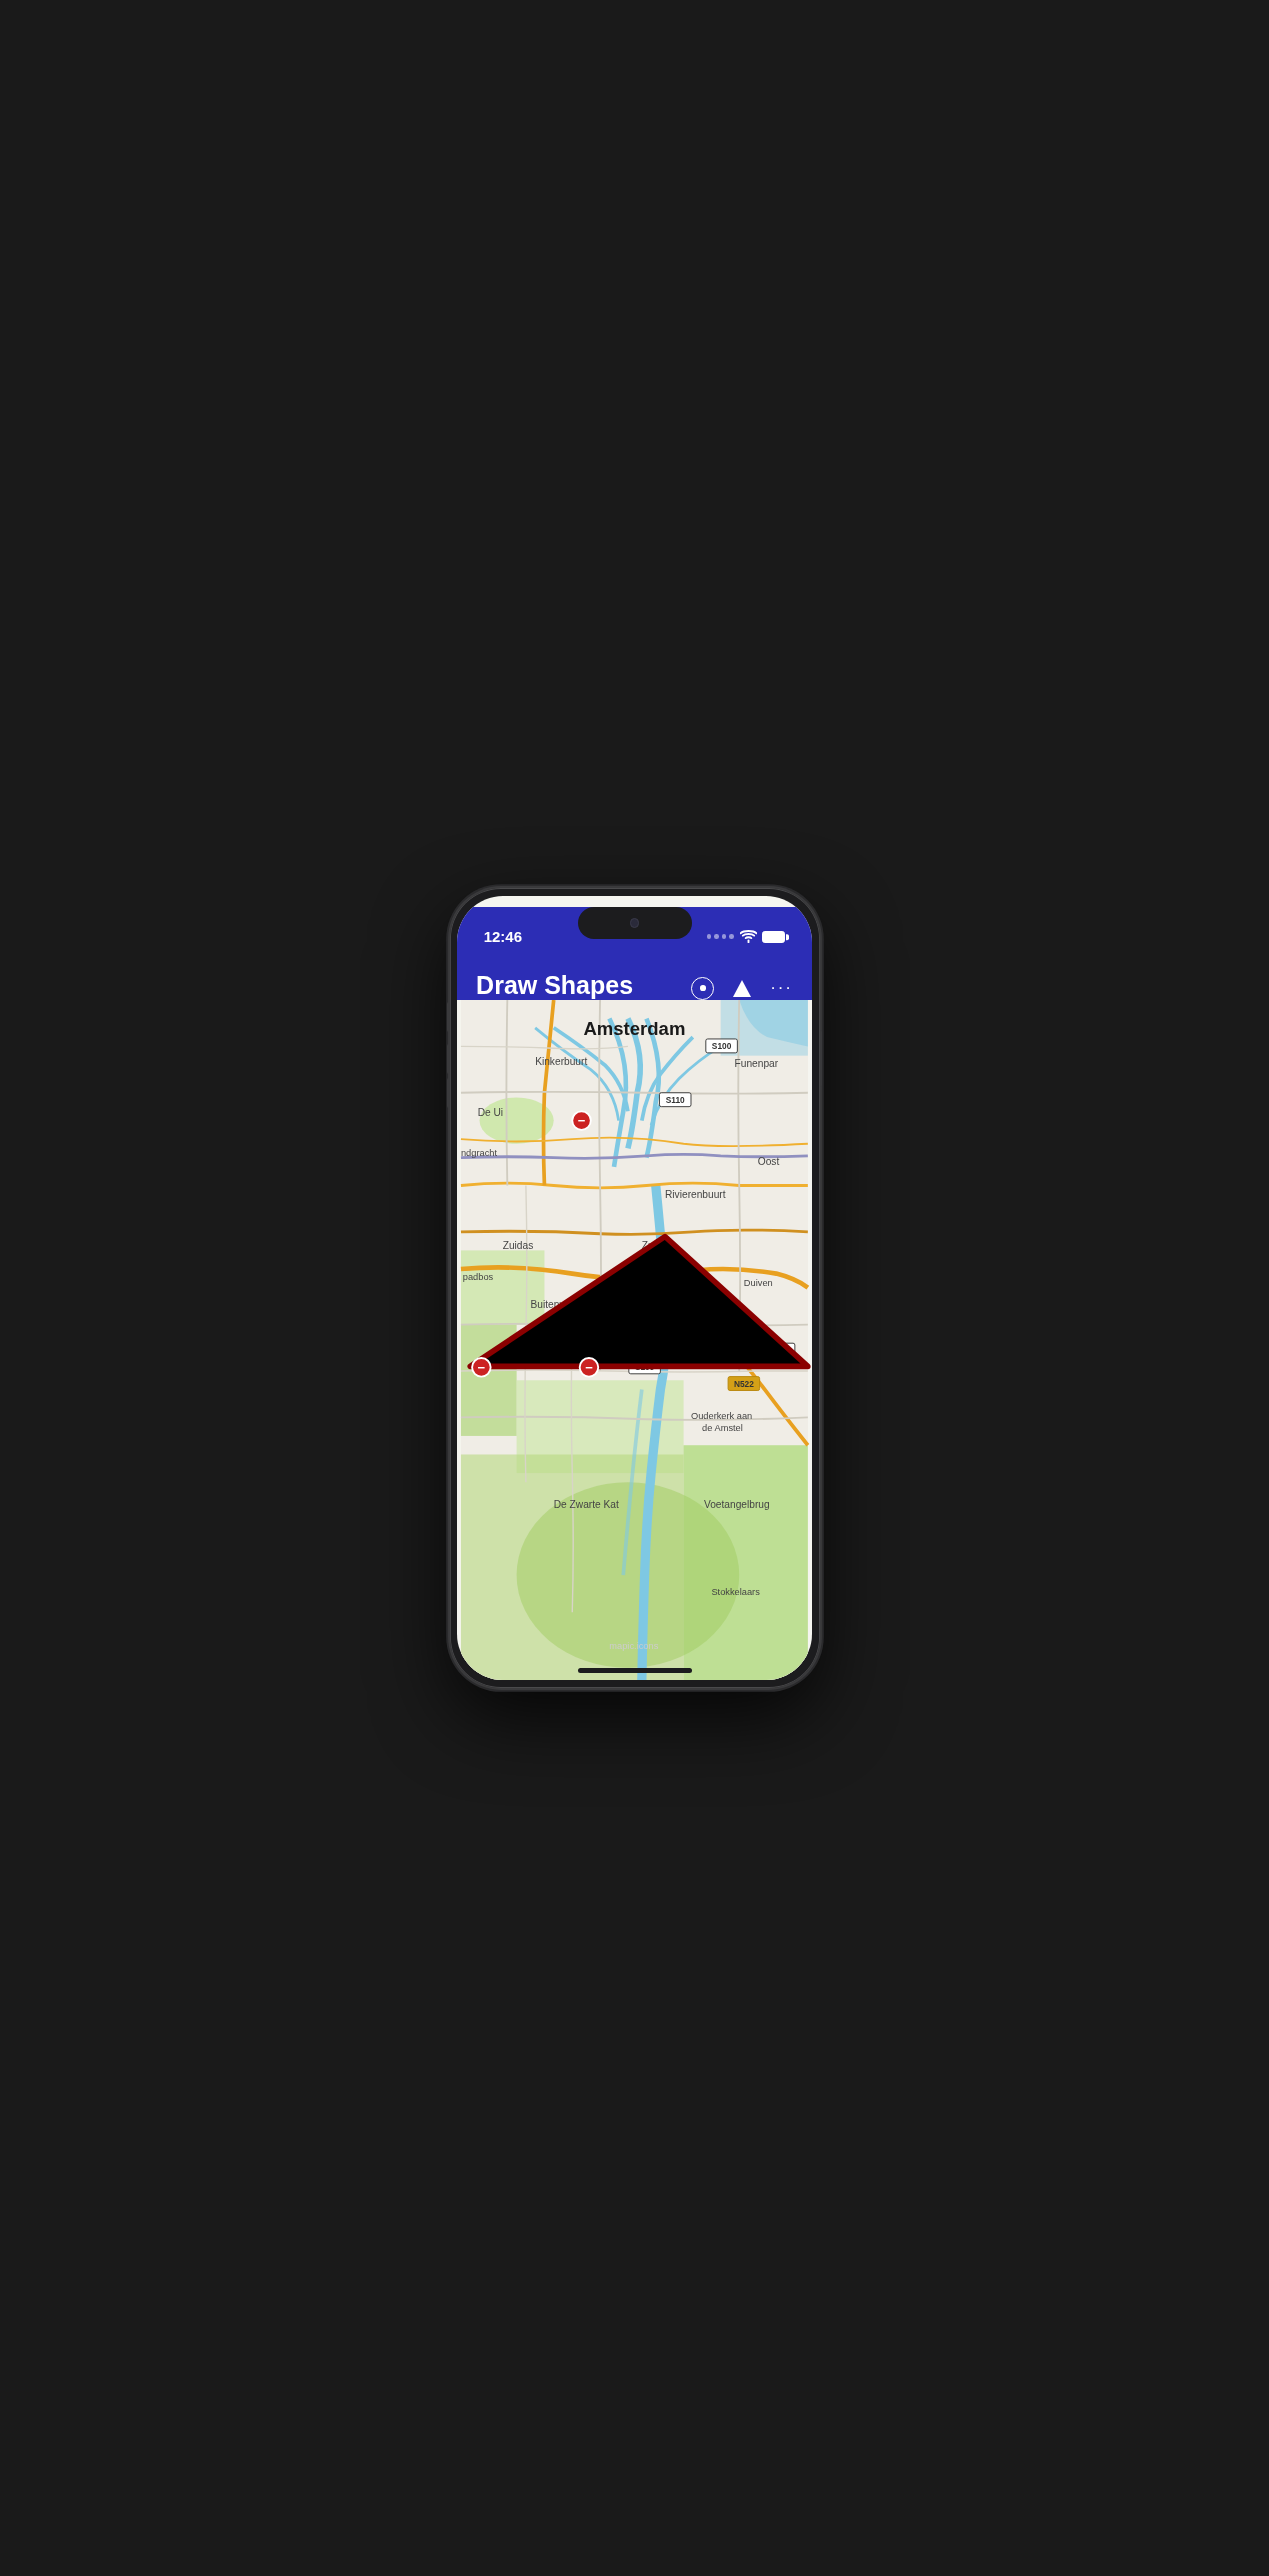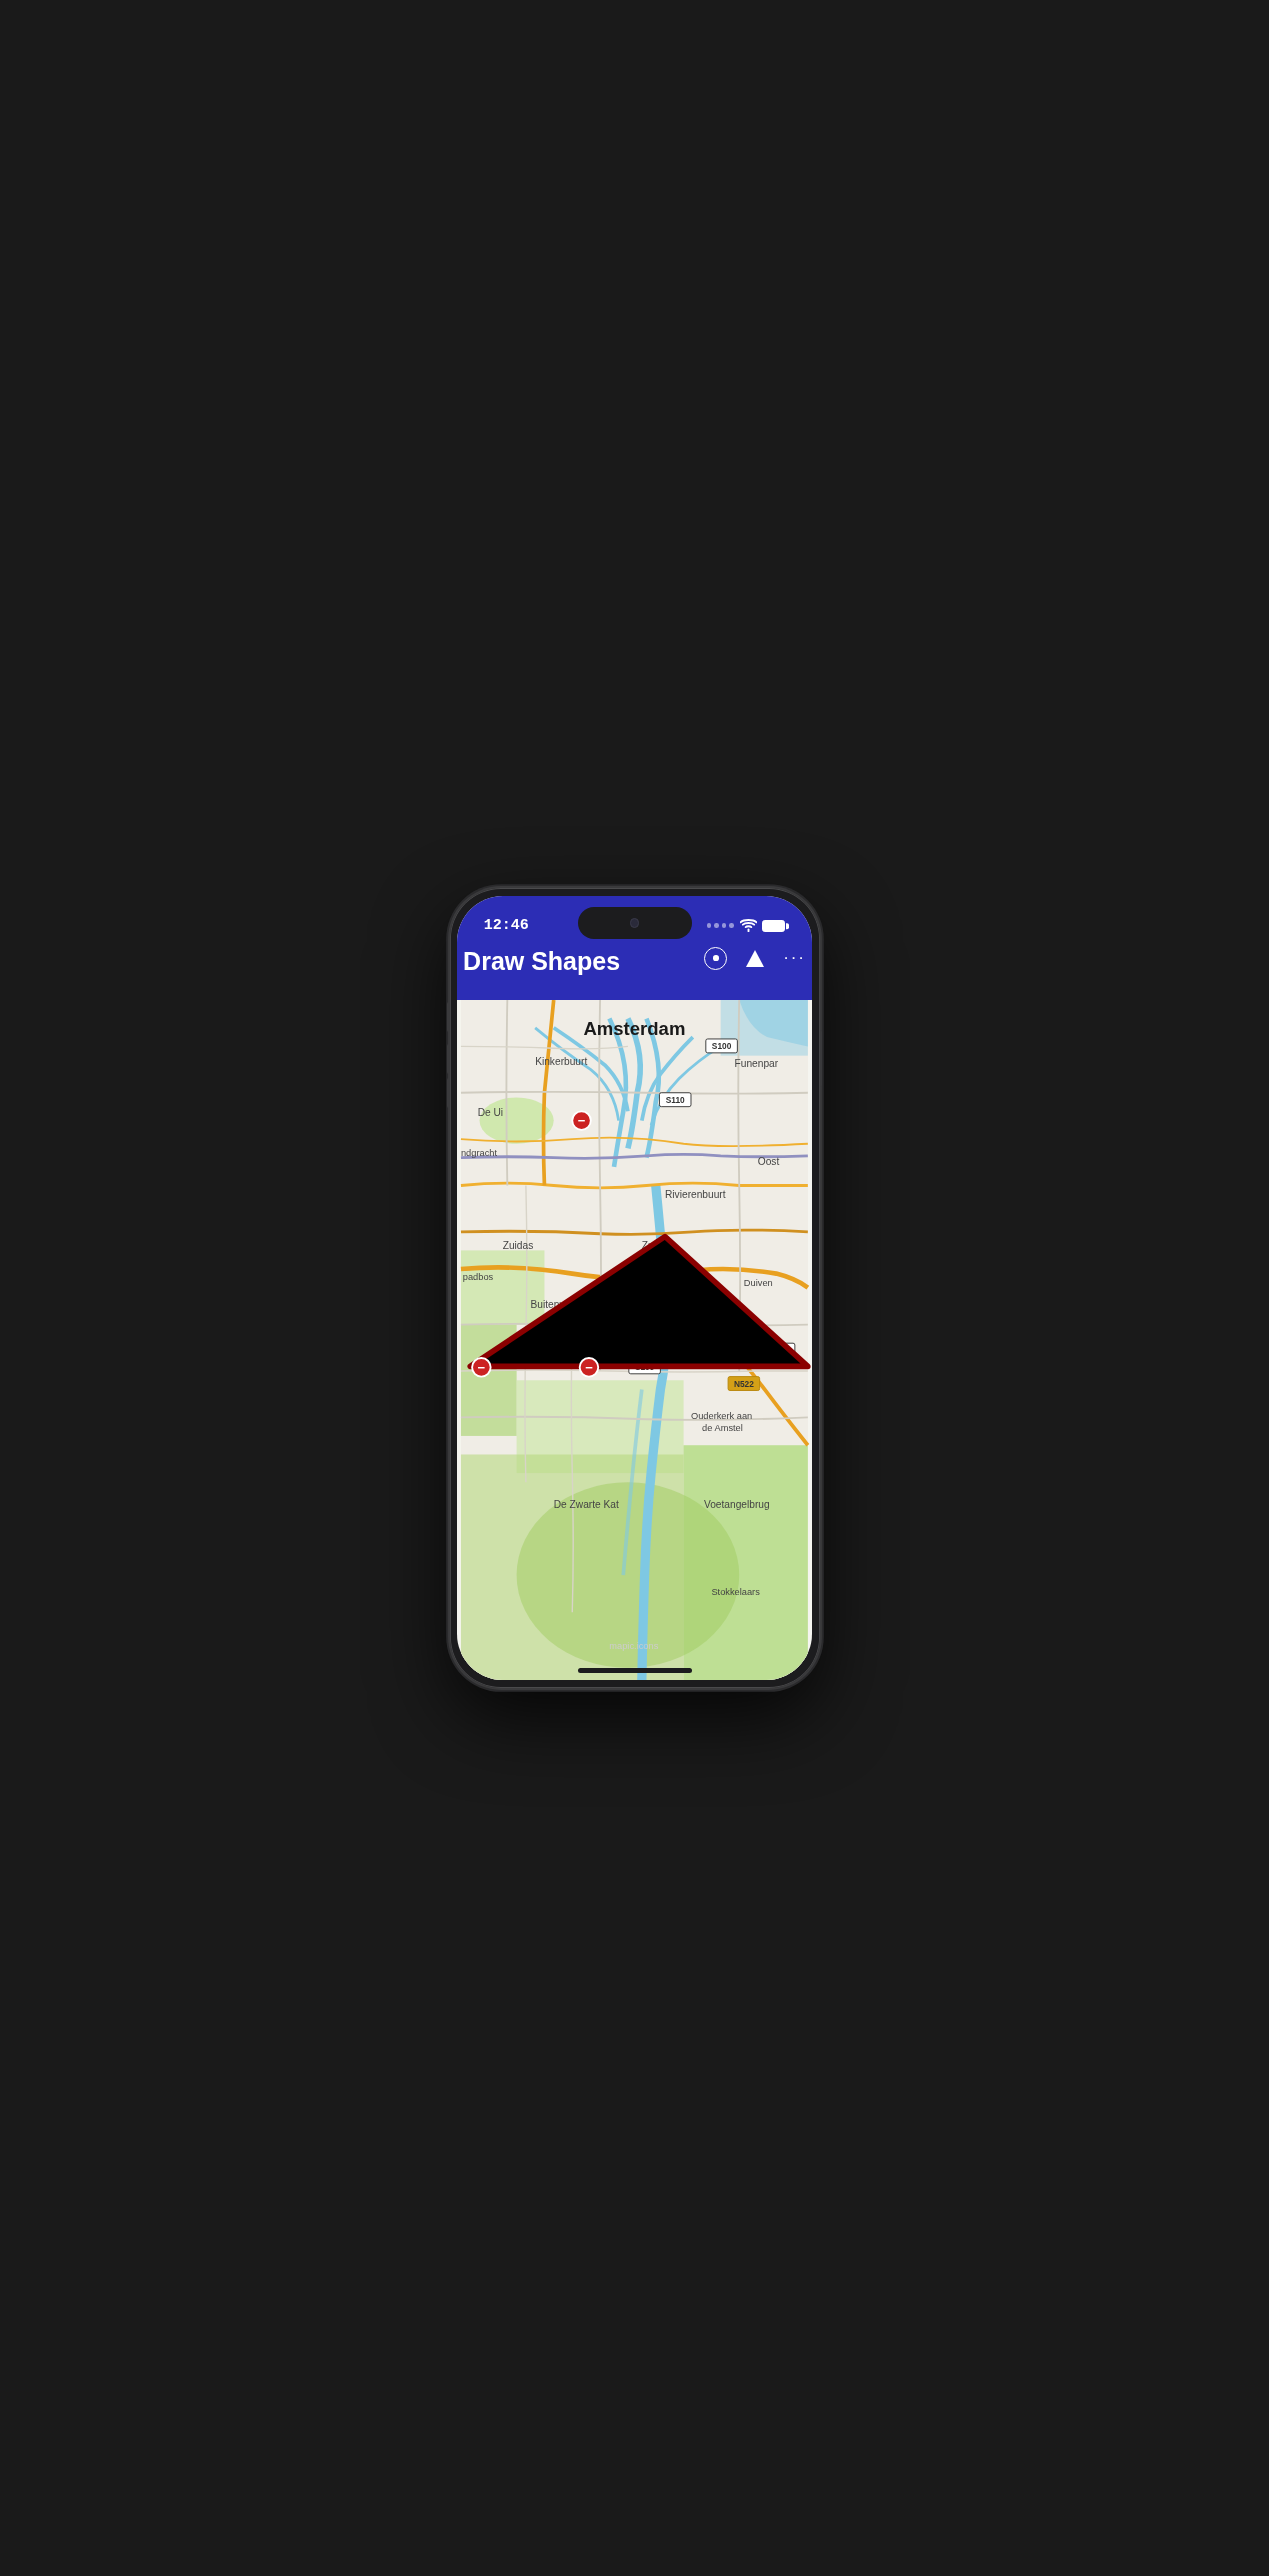--- a/index.html
+++ b/index.html
@@ -80,31 +80,30 @@
       width: 9.5px;
       height: 9.5px;
       background: #2a2a3a;
       border-radius: 50%;
       border: 1.4px solid #3a3a4a;
     }
 
     
     .status-bar {
       position: absolute;
-      top: 0;
+      top: 11px;
       left: 0;
       right: 0;
       height: 51px;
       background: #2c2db5;
       display: flex;
       align-items: center;
       justify-content: space-between;
       padding: 0 26.6px;
       z-index: 10;
-      font-family: Liberation Mono, monospace;
     }
 
     .status-time {
       color: white;
       font-size: 15px;
       font-weight: 600;
       padding-top: 9.5px;
     }
 
     .status-icons {
@@ -150,22 +149,22 @@
 
     
     .nav-bar {
       position: absolute;
       top: 51px;
       left: 0;
       right: 0;
       height: 53px;
       background: #2c2db5;
       display: flex;
-      align-items: flex-start;
-      padding: 0 6px;
+      align-items: flex-end;
+      padding: 0 19px;
       z-index: 10;
     }
 
     .nav-title {
       color: white;
       font-size: 25px;
       font-weight: 700;
       flex: 1;
     }
 

